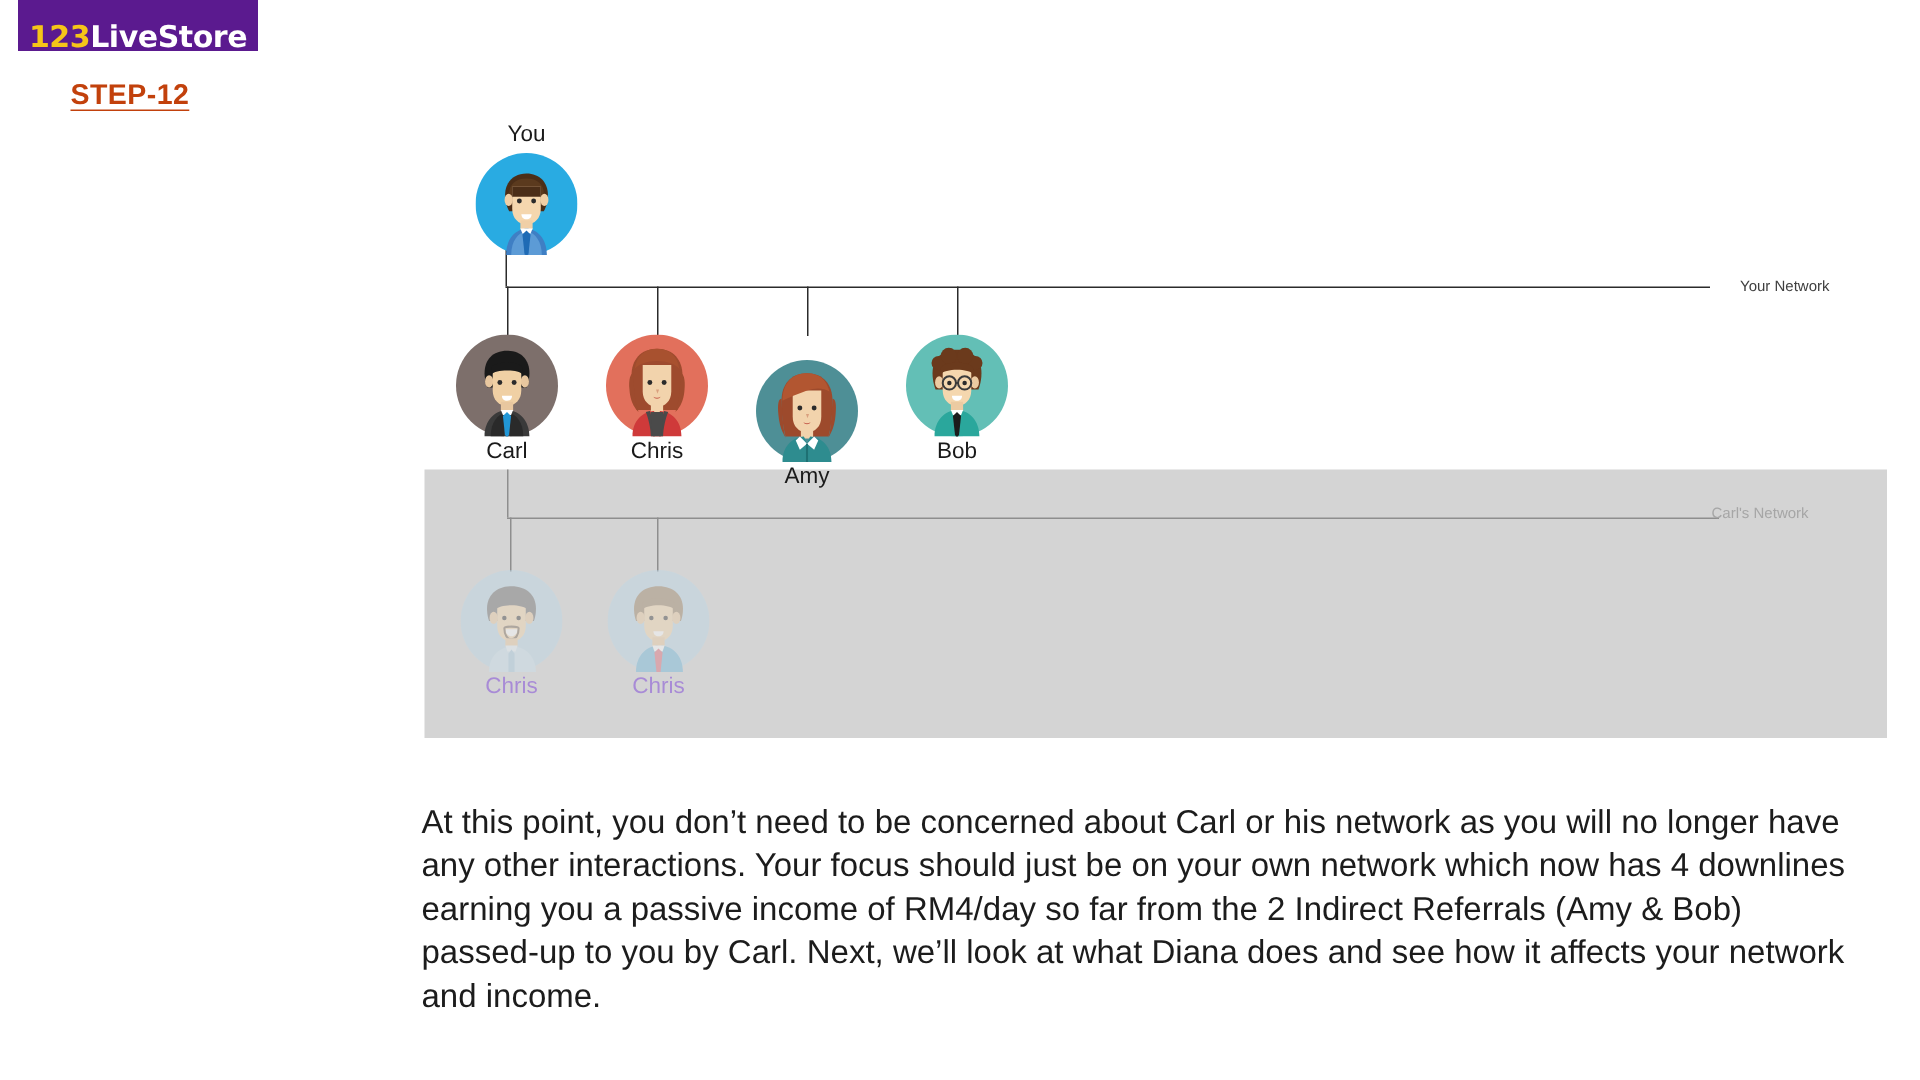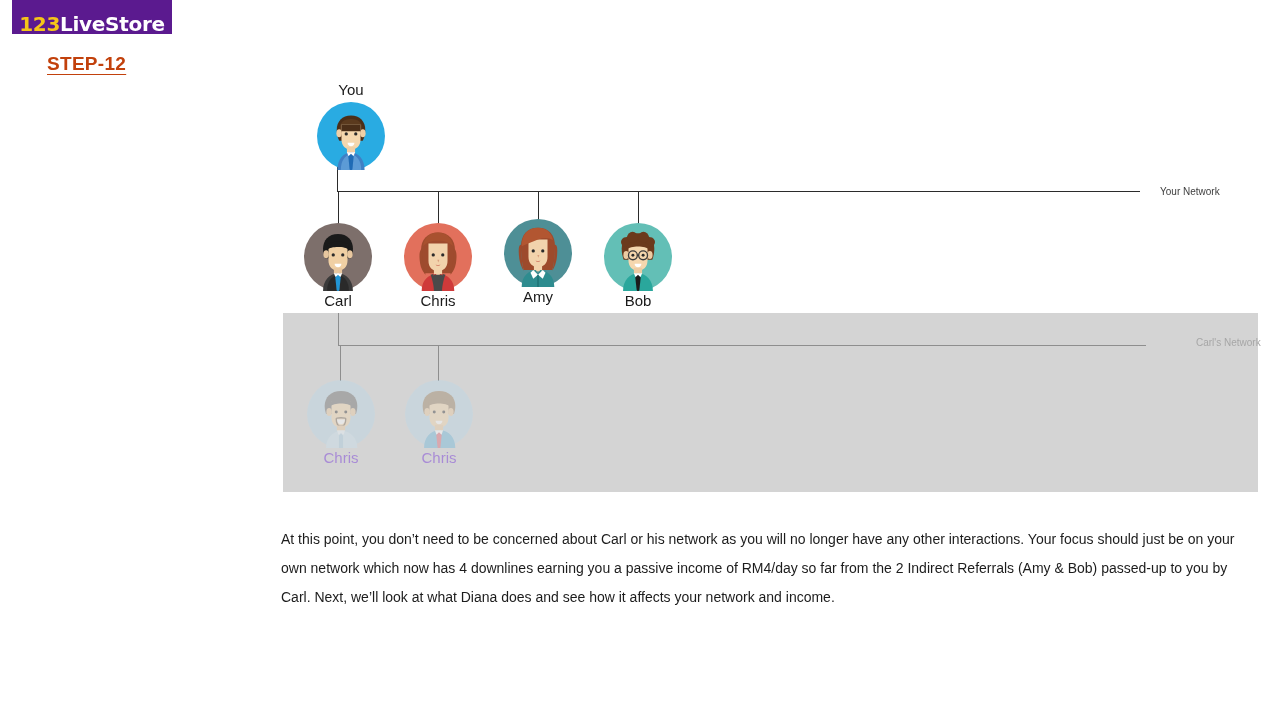--- a/index.html
+++ b/index.html
@@ -124,21 +124,21 @@
 
   svg.avatar { display: block; width: 100%; height: 100%; }
 
   
   .body-copy {
     position: absolute;
     left: 281px;
     top: 511px;
     width: 960px;
     font-family: "Liberation Sans", sans-serif;
-    font-size: 14px;
+    font-size: 22px;
     line-height: 29px;
     color: #1c1c1c;
     text-align: left;
   }
 </style>
 </head>
 <body>
 
 <div class="brand-banner">
   <span class="brand-text"><span class="brand-num">123</span><span class="brand-name">LiveStore</span></span>
@@ -159,21 +159,21 @@
   <div class="line line-v" style="left:538px; top:191px; height:33px;"></div>
   <div class="line line-v" style="left:638px; top:191px; height:33px;"></div>
 
   <div class="net-label" style="left:1160px; top:186px;">Your Network</div>
 
   <div class="line line-v dim" style="left:338px; top:313px; height:32px;"></div>
   <div class="line line-h dim" style="left:338px; top:345px; width:808px;"></div>
   <div class="line line-v dim" style="left:340px; top:345px; height:36px;"></div>
   <div class="line line-v dim" style="left:438px; top:345px; height:36px;"></div>
 
-  <div class="net-label dim" style="left:1196px; top:337px;">Carl's Network</div>
+  <div class="net-label dim" style="left:1141px; top:337px;">Carl's Network</div>
 
   <div class="node top" style="left:296px; top:53px;margin-top:29px;">
     <div class="caption cap-above">You</div>
     <div class="avatar-wrap">
       <svg class="avatar" viewBox="0 0 100 100">
         <circle cx="50" cy="50" r="50" fill="#29abe2"></circle>
         <path d="M50 20c-13 0-21 9-21 21 0 10 4 16 4 16h34s4-6 4-16c0-12-8-21-21-21z" fill="#4b2e18"></path>
         <path d="M50 25c-11 0-17 6-17 15 0 4 1 7 1 7h32s1-3 1-7c0-9-6-15-17-15z" fill="#5b3a1e"></path>
         <ellipse cx="32.5" cy="46" rx="4" ry="6" fill="#f0cfa6"></ellipse>
         <ellipse cx="67.5" cy="46" rx="4" ry="6" fill="#f0cfa6"></ellipse>
@@ -231,21 +231,21 @@
         <path d="M44 68h12v9H44z" fill="#f2d3ac"></path>
         <path d="M26 100c0-16 10-24 21-25l3 6 3-6c11 1 21 9 21 25H26z" fill="#cf3a3a"></path>
         <path d="M43 75c2 5 5 25 5 25h-4c0-8-3-20-5-24z" fill="#4a4a4a"></path>
         <path d="M57 75c-2 5-5 25-5 25h4c0-8 3-20 5-24z" fill="#4a4a4a"></path>
         <path d="M44 76h12c0 10-2 24-2 24h-8s-2-14-2-24z" fill="#4a4a4a"></path>
       </svg>
     </div>
     <div class="caption cap-below">Chris</div>
   </div>
 
-  <div class="node" style="left:483px; top:219px;">
+  <div class="node" style="left:483px; top:240px;">
     <div class="avatar-wrap">
       <svg class="avatar" viewBox="0 0 100 100">
         <circle cx="50" cy="50" r="50" fill="#4e8f96"></circle>
         <path d="M50 13c-16 0-25 11-25 27 0 16 2 28 4 35h42c2-7 4-19 4-35 0-16-9-27-25-27z" fill="#9d4a2c"></path>
         <path d="M36 30h28v26c0 9-6 15-14 15s-14-6-14-15V30z" fill="#f2d3ac"></path>
         <path d="M26 40c0-17 9-27 24-27 13 0 20 8 22 18-6-4-14-4-22-1-8 3-18 7-24 10z" fill="#b25631"></path>
         <path d="M25 38c1 20 2 32 4 38 0 0-6-8-7-22-1-11 0-16 3-16z" fill="#9d4a2c"></path>
         <path d="M75 38c-1 20-2 32-4 38 0 0 6-8 7-22 1-11 0-16-3-16z" fill="#9d4a2c"></path>
         <circle cx="43" cy="47" r="2.4" fill="#2b2b2b"></circle>
         <circle cx="57" cy="47" r="2.4" fill="#2b2b2b"></circle>

